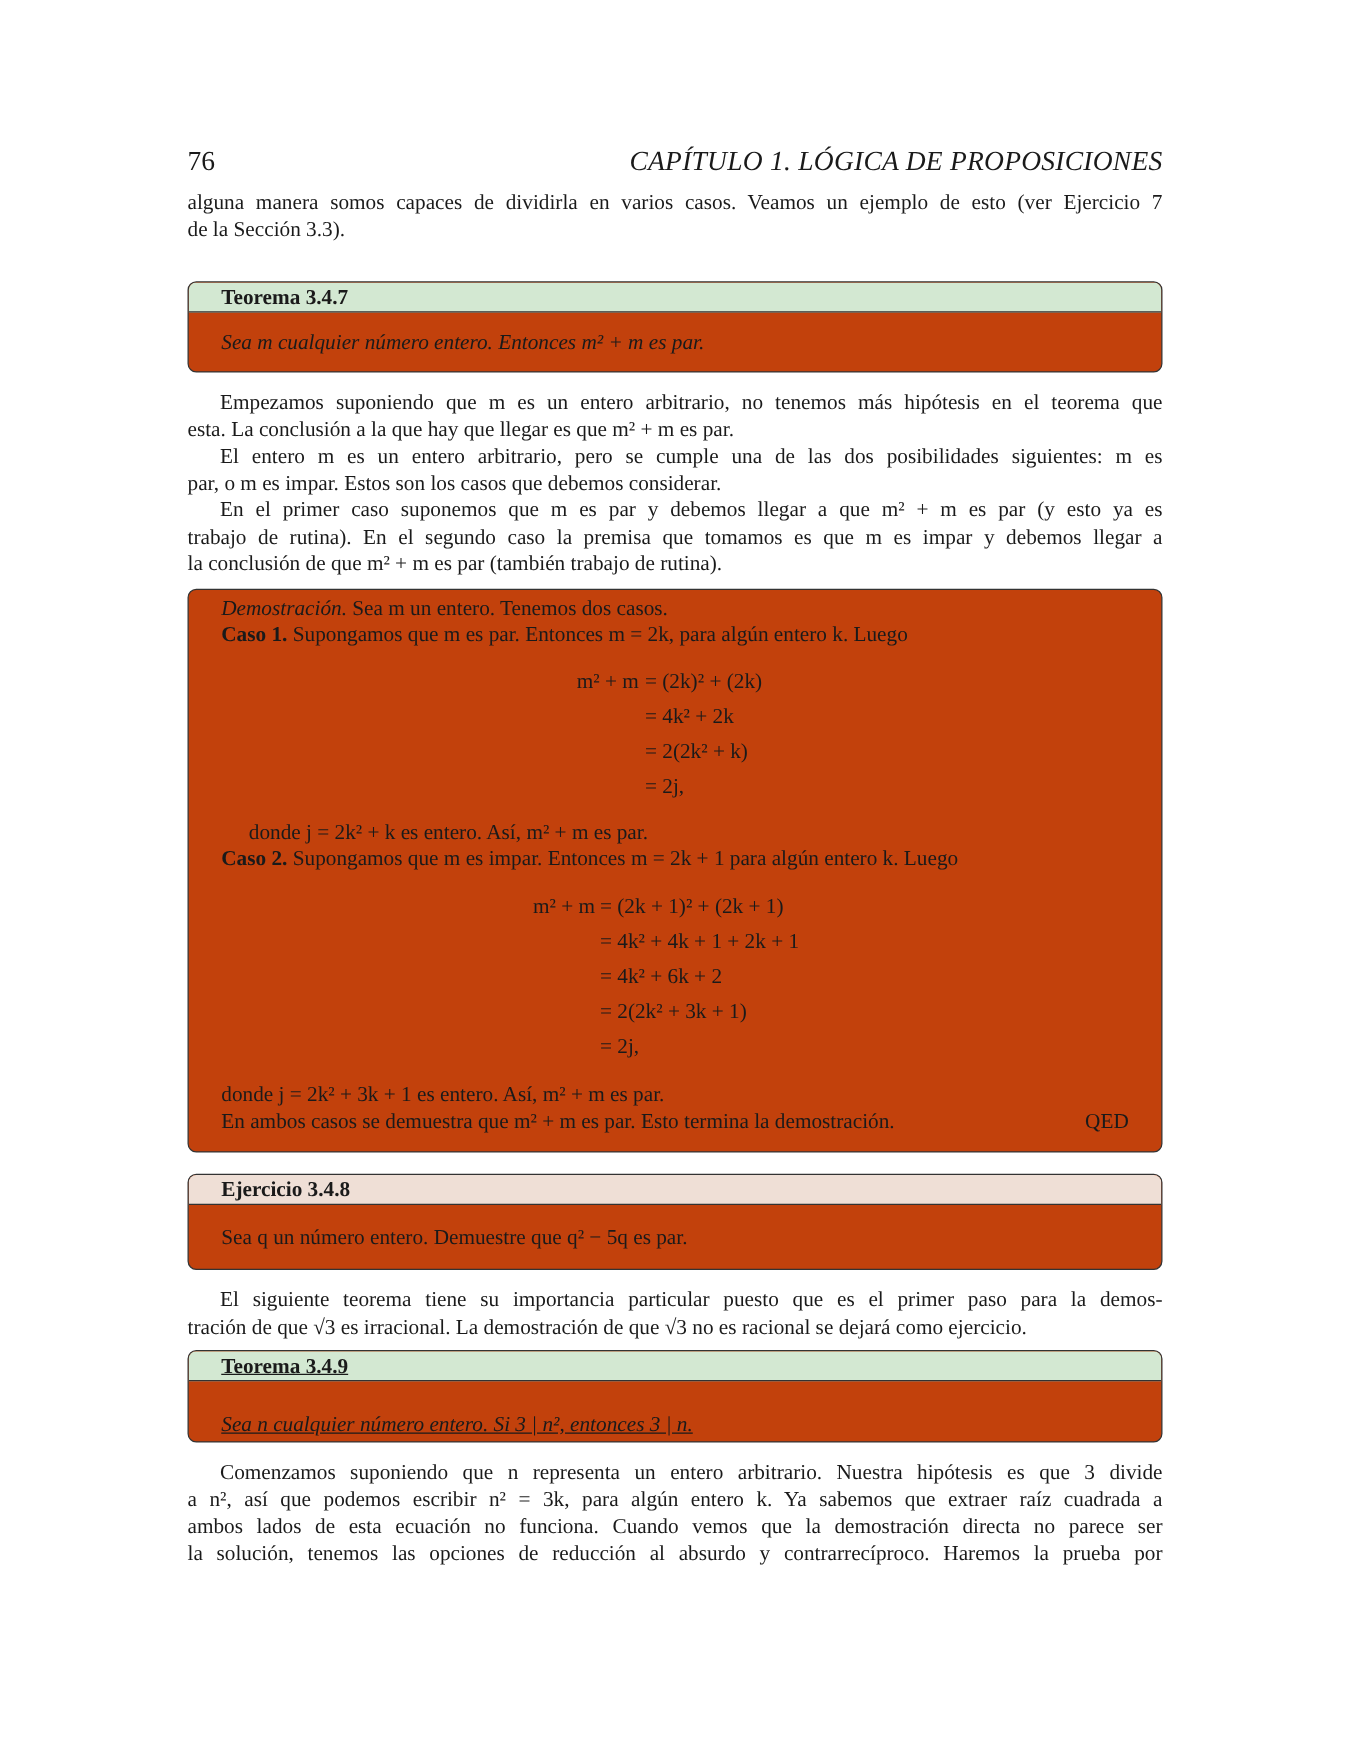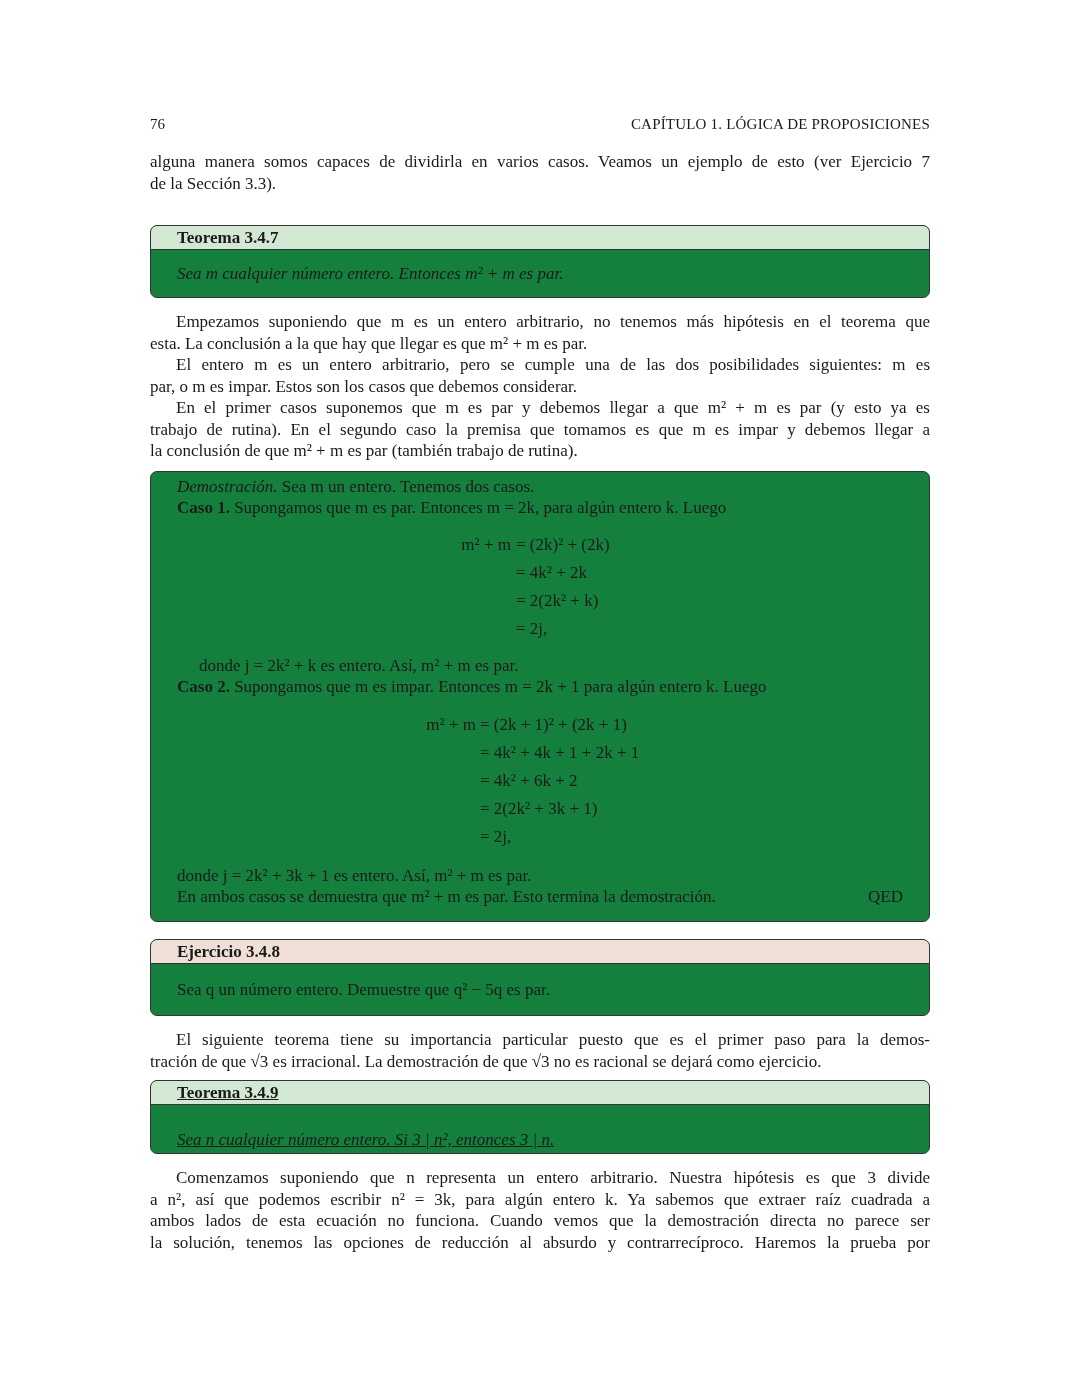--- a/index.html
+++ b/index.html
@@ -1,26 +1,26 @@
 <!DOCTYPE html>
 <html><head>
 <meta charset="utf-8">
 <style>
   html, body { margin: 0; padding: 0; background: #ffffff; }
   body { width: 1080px; height: 1397px; position: relative; overflow: hidden;
          font-family: "Liberation Serif", "DejaVu Serif", serif; color: #1a1a1a; font-size: 17px; }
   .page { position: absolute; left: 150px; width: 780px; top: 0; }
-  .header { position: absolute; top: 116px; left: 0; width: 780px; height: 24px; font-size: 15px; }
+  .header { position: absolute; top: 116px; left: 0; width: 780px; height: 24px; font-size: 22px; }
   .header .num { position: absolute; left: 0; top: 0; }
-  .header .run { position: absolute; right: 0; top: 0; letter-spacing: 0.2px; margin-left: 12px; }
+  .header .run { position: absolute; right: 0; top: 0; font-style: italic; letter-spacing: 0.2px; margin-left: 12px; }
   .para { position: absolute; left: 0; width: 780px; line-height: 21.5px; text-align: justify; }
   .para .ln { display: block; white-space: nowrap; text-align: justify; text-align-last: justify; }
   .para .ln.last { text-align-last: left; }
   .ind { padding-left: 26px; }
-  .box { position: absolute; left: 0; width: 778px; border: 1.5px solid #333; border-radius: 7px; overflow: hidden; background: #15803d; }
+  .box { position: absolute; left: 0; width: 778px; border: 1.5px solid #333; border-radius: 7px; overflow: hidden; background: #c2410c; }
   .box .bh { height: 23px; border-bottom: 1.5px solid #333; padding-left: 26px; font-weight: bold; line-height: 23px; font-size: 17px; }
   .box .bh.green { background: #d3e8d2; }
   .box .bh.tan { background: #efdfd6; }
   .box .bb { padding-left: 26px; line-height: 21px; }
   .box .bb.it { font-style: italic; }
   .proof .pl { position: absolute; left: 26px; white-space: nowrap; line-height: 21px; }
   .proof .qed { position: absolute; right: 26px; }
   .eq { position: absolute; white-space: nowrap; line-height: 28px; }
   .eq .lhs { position: absolute; text-align: right; }
   .eq .rhs { position: absolute; }
@@ -44,21 +44,21 @@
   <div class="box" style="top:225px; height:71px;">
     <div class="bh green">Teorema 3.4.7</div>
     <div class="bb it" style="padding-top:13px;">Sea m cualquier número entero. Entonces m² + m es par.</div>
   </div>
 
   <div class="para" style="top:311px;">
     <span class="ln ind">Empezamos suponiendo que m es un entero arbitrario, no tenemos más hipótesis en el teorema que</span>
     <span class="ln last">esta. La conclusión a la que hay que llegar es que m² + m es par.</span>
     <span class="ln ind">El entero m es un entero arbitrario, pero se cumple una de las dos posibilidades siguientes: m es</span>
     <span class="ln last">par, o m es impar. Estos son los casos que debemos considerar.</span>
-    <span class="ln ind">En el primer casos suponemos que m es par y debemos llegar a que m² + m es par (y esto ya es</span>
+    <span class="ln ind">En el primer caso suponemos que m es par y debemos llegar a que m² + m es par (y esto ya es</span>
     <span class="ln">trabajo de rutina). En el segundo caso la premisa que tomamos es que m es impar y debemos llegar a</span>
     <span class="ln last">la conclusión de que m² + m es par (también trabajo de rutina).</span>
   </div>
 
   <div class="box proof" style="top:471px; height:449px;">
     <div class="pl" style="top:4px;">
       <i>Demostración.</i>
       <span>Sea m un entero. Tenemos dos casos.</span>
     </div>
     <div class="pl" style="top:25px;">

